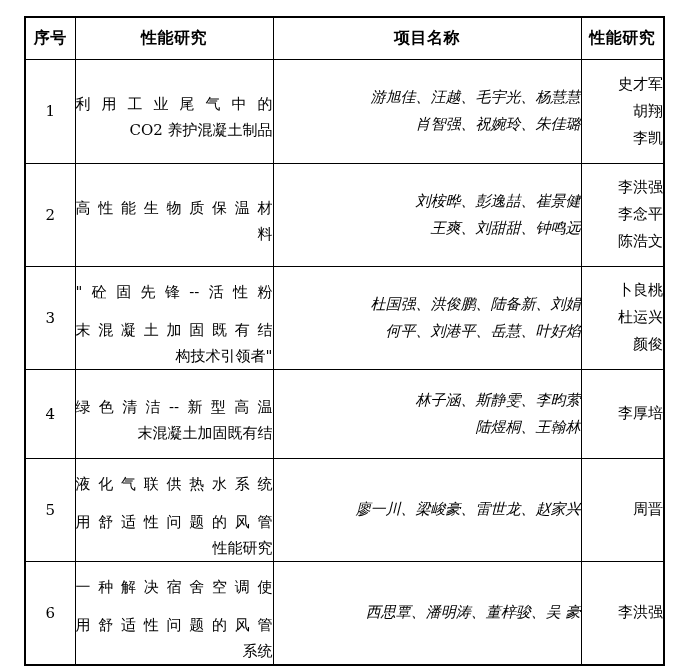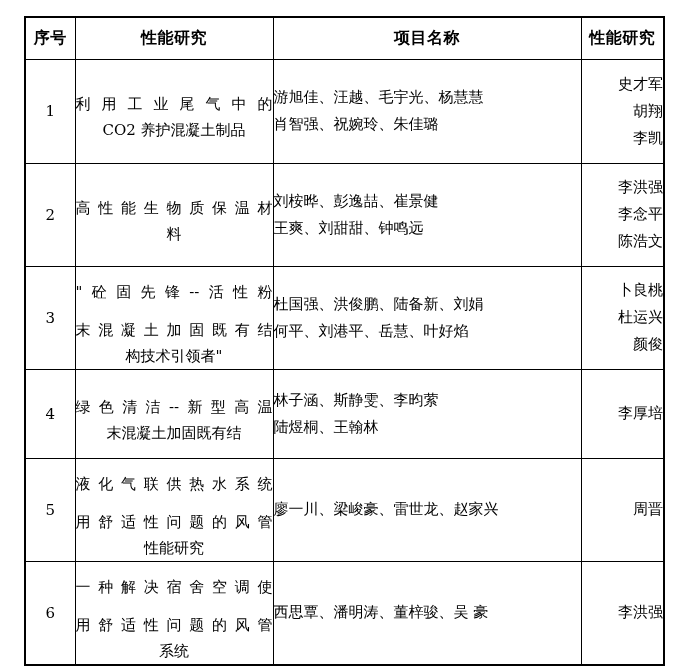--- a/index.html
+++ b/index.html
@@ -45,31 +45,31 @@
     letter-spacing: 0.5px;
   }
   td.c-no {
     text-align: center;
     font-size: 15px;
   }
   td.c-proj { padding: 6px 9px; }
   .pline {
     font-size: 15px;
     line-height: 26px;
-    text-align: center;
+    text-align: right;
     white-space: nowrap;
   }
   .pline.j {
     text-align: justify;
     text-align-last: justify;
     text-justify: inter-character;
     white-space: normal;
     margin-top: 12px;
   }
-  td.c-mem { text-align: left; padding: 4px 6px; }
+  td.c-mem { text-align: right; padding: 4px 6px; font-style: italic; }
   .mline {
     font-size: 15px;
     line-height: 27px;
     white-space: nowrap;
   }
   td.c-tea { text-align: right; padding: 4px 2px; }
   .tline {
     font-size: 15px;
     line-height: 27px;
     white-space: nowrap;

